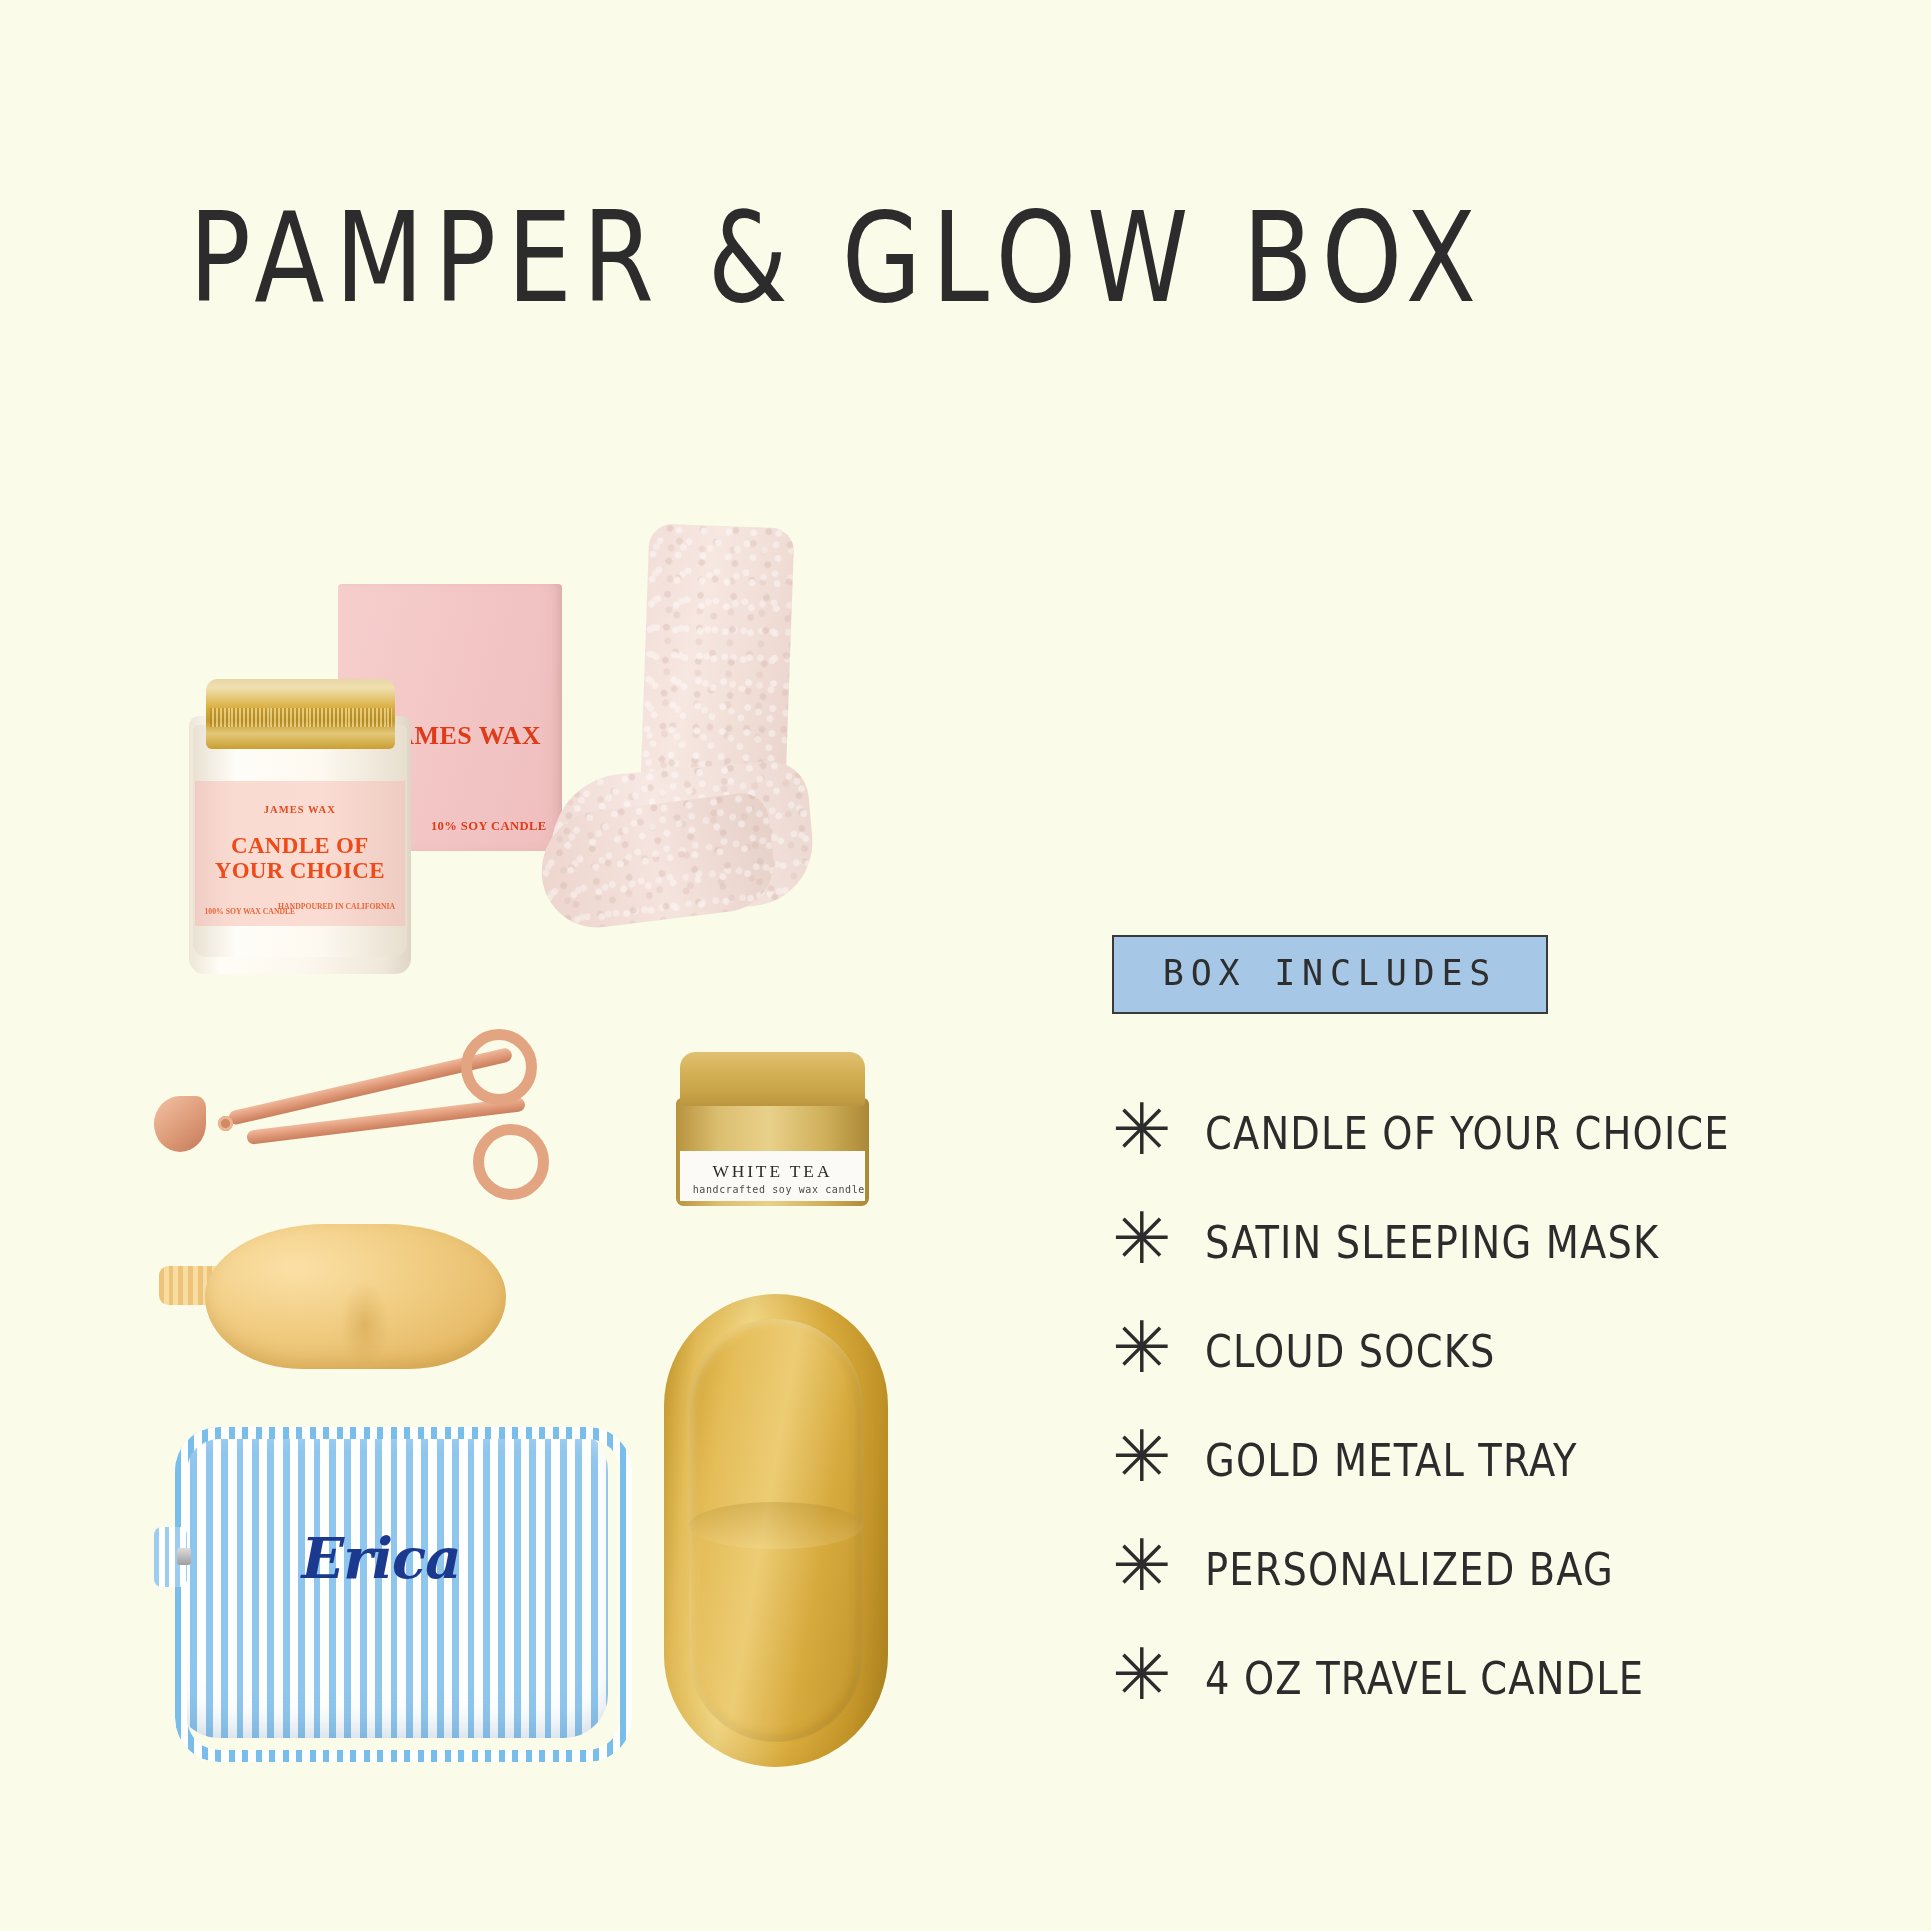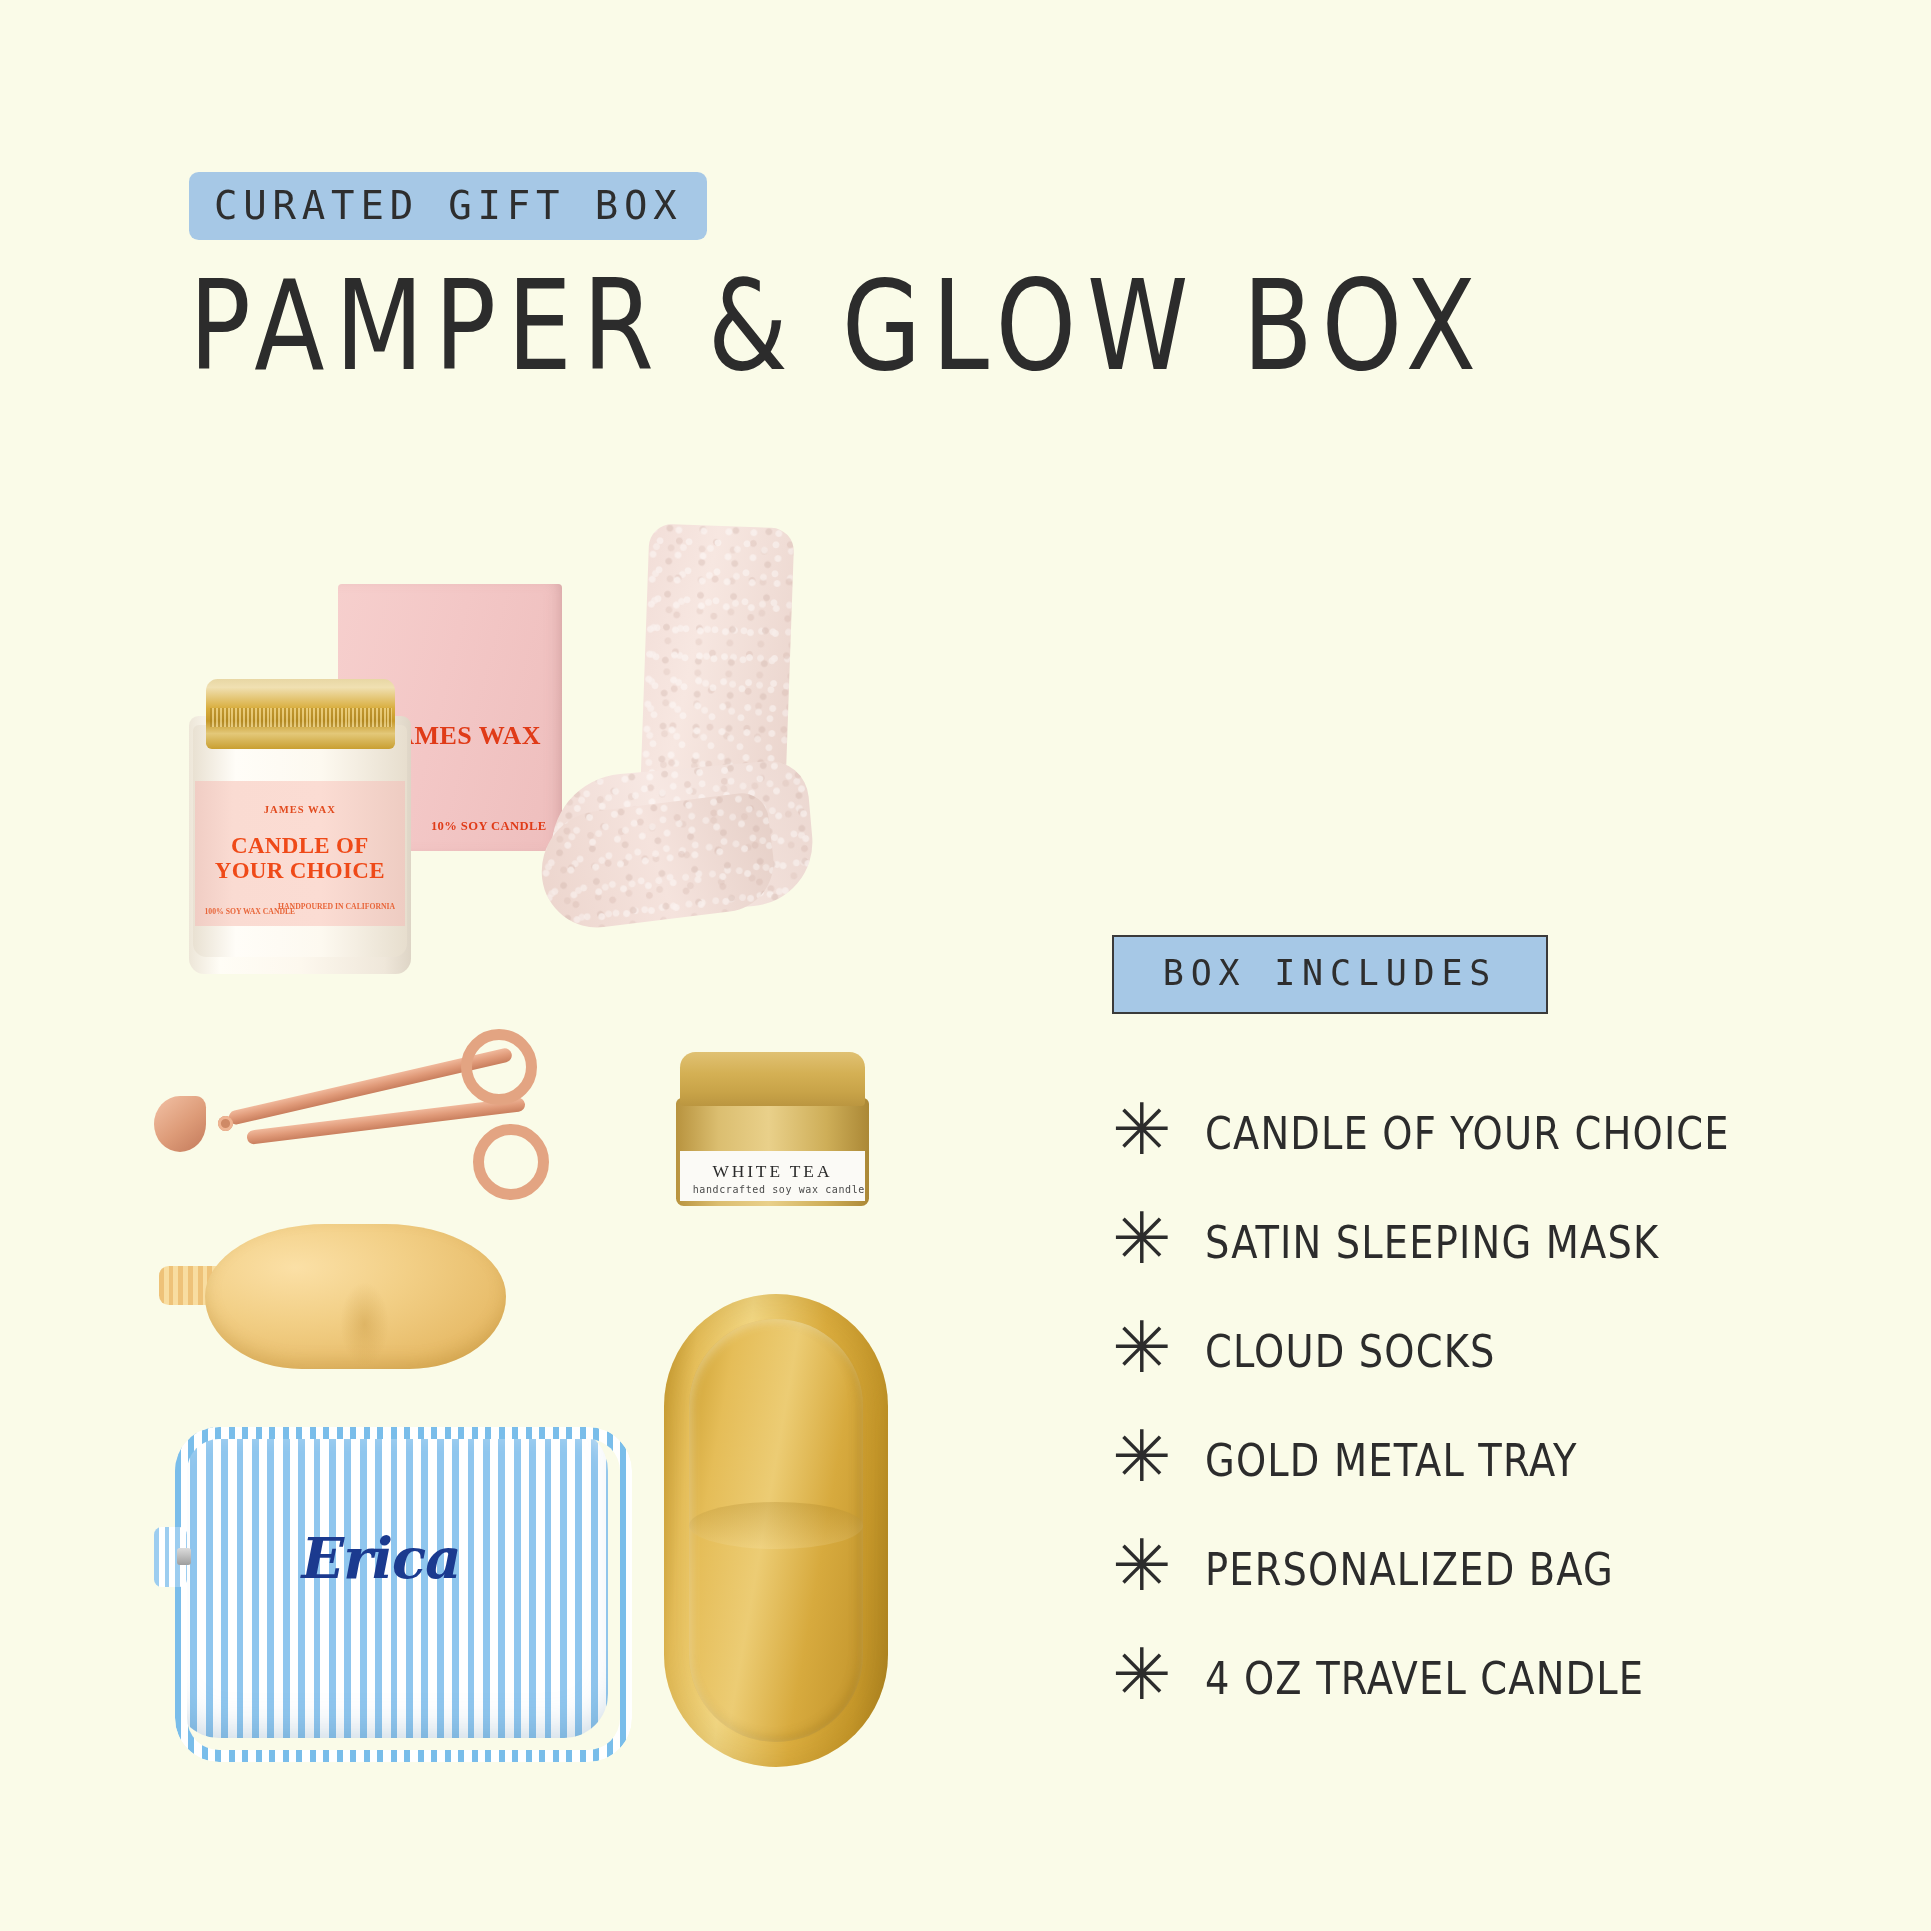--- a/index.html
+++ b/index.html
@@ -335,21 +335,20 @@
   .tray-sheen {
     position:absolute; left:25px; right:25px; top:44%; height:10%;
     background: linear-gradient(180deg, rgba(150,110,20,.22), rgba(255,240,190,.18));
     border-radius: 50%;
   }
 </style>
 </head>
 <body>
 
 <div class="header">
-  <div class="eyebrow-badge">CURATED GIFT BOX</div>
   <div class="main-title">PAMPER &amp; GLOW BOX</div>
 </div>
 
 <div class="collage">
 
   <div class="pink-box">
     <div class="box-brand">JAMES WAX</div>
     <div class="box-sub">10% SOY CANDLE</div>
   </div>
 

